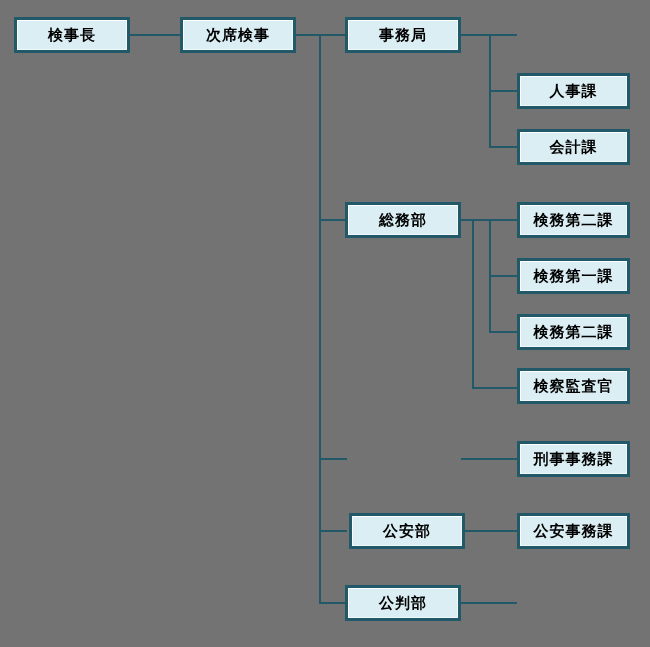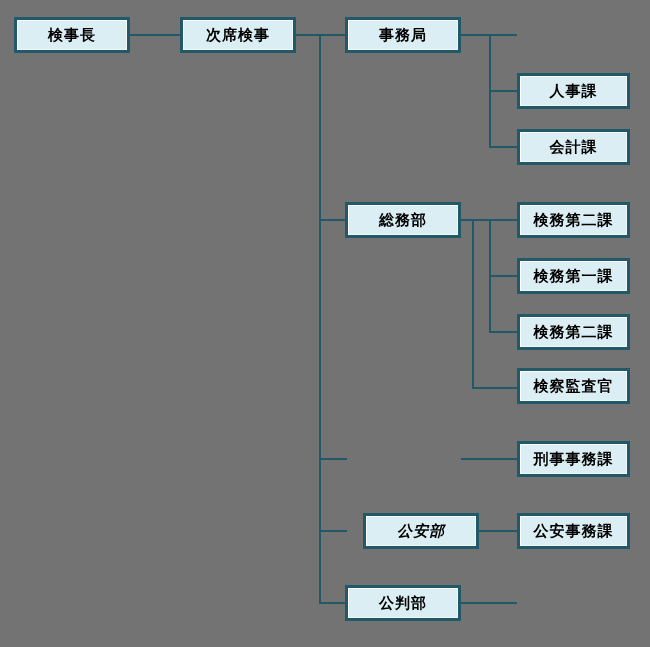--- a/index.html
+++ b/index.html
@@ -68,21 +68,21 @@
 
   <div class="line h" style="left:461px; top:458px; width:56px;"></div>
   <div class="line h" style="left:461px; top:530px; width:56px;"></div>
   <div class="line h" style="left:461px; top:602px; width:56px;"></div>
 
   <div class="node" style="left:14px; top:17px;">検事長</div>
   <div class="node" style="left:345px; top:17px;">事務局</div>
 
   <div class="node" style="left:180px; top:17px;">次席検事</div>
   <div class="node" style="left:345px; top:202px;">総務部</div>
-  <div class="node" style="left:363px; top:513px;font-style:italic;">公安部</div>
+  <div class="node" style="left:349px; top:513px;">公安部</div>
   <div class="node" style="left:345px; top:585px;">公判部</div>
 
   <div class="node leaf" style="left:517px; top:73px;">人事課</div>
   <div class="node leaf" style="left:517px; top:129px;">会計課</div>
   <div class="node leaf" style="left:517px; top:202px;">検務第二課</div>
   <div class="node leaf" style="left:517px; top:258px;">検務第一課</div>
   <div class="node leaf" style="left:517px; top:314px;">検務第二課</div>
   <div class="node leaf" style="left:517px; top:368px;">検察監査官</div>
   <div class="node leaf" style="left:517px; top:441px;">刑事事務課</div>
   <div class="node leaf" style="left:517px; top:513px;">公安事務課</div>

